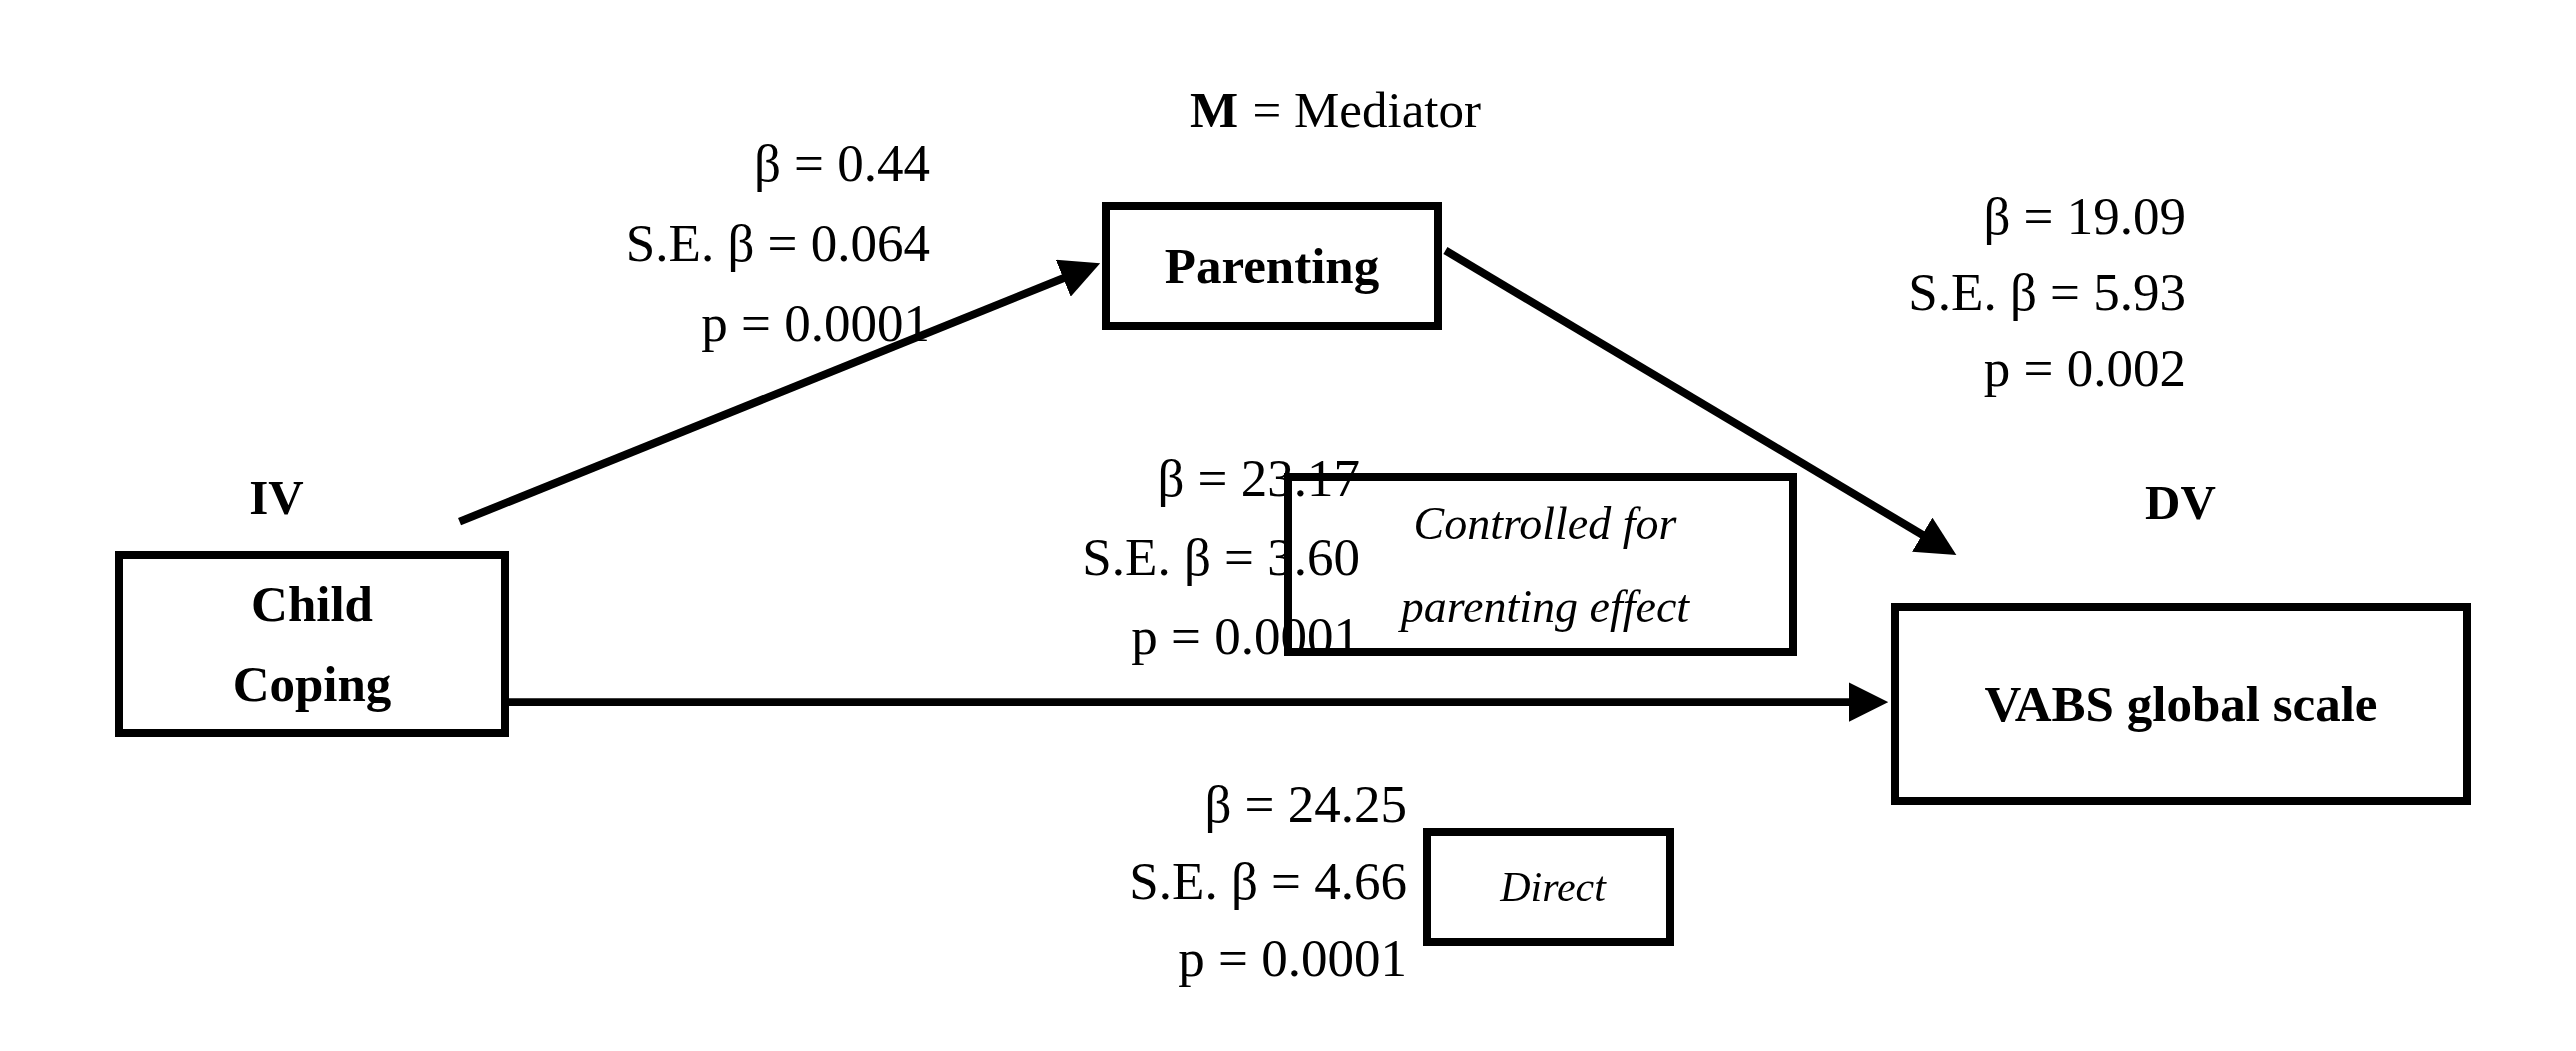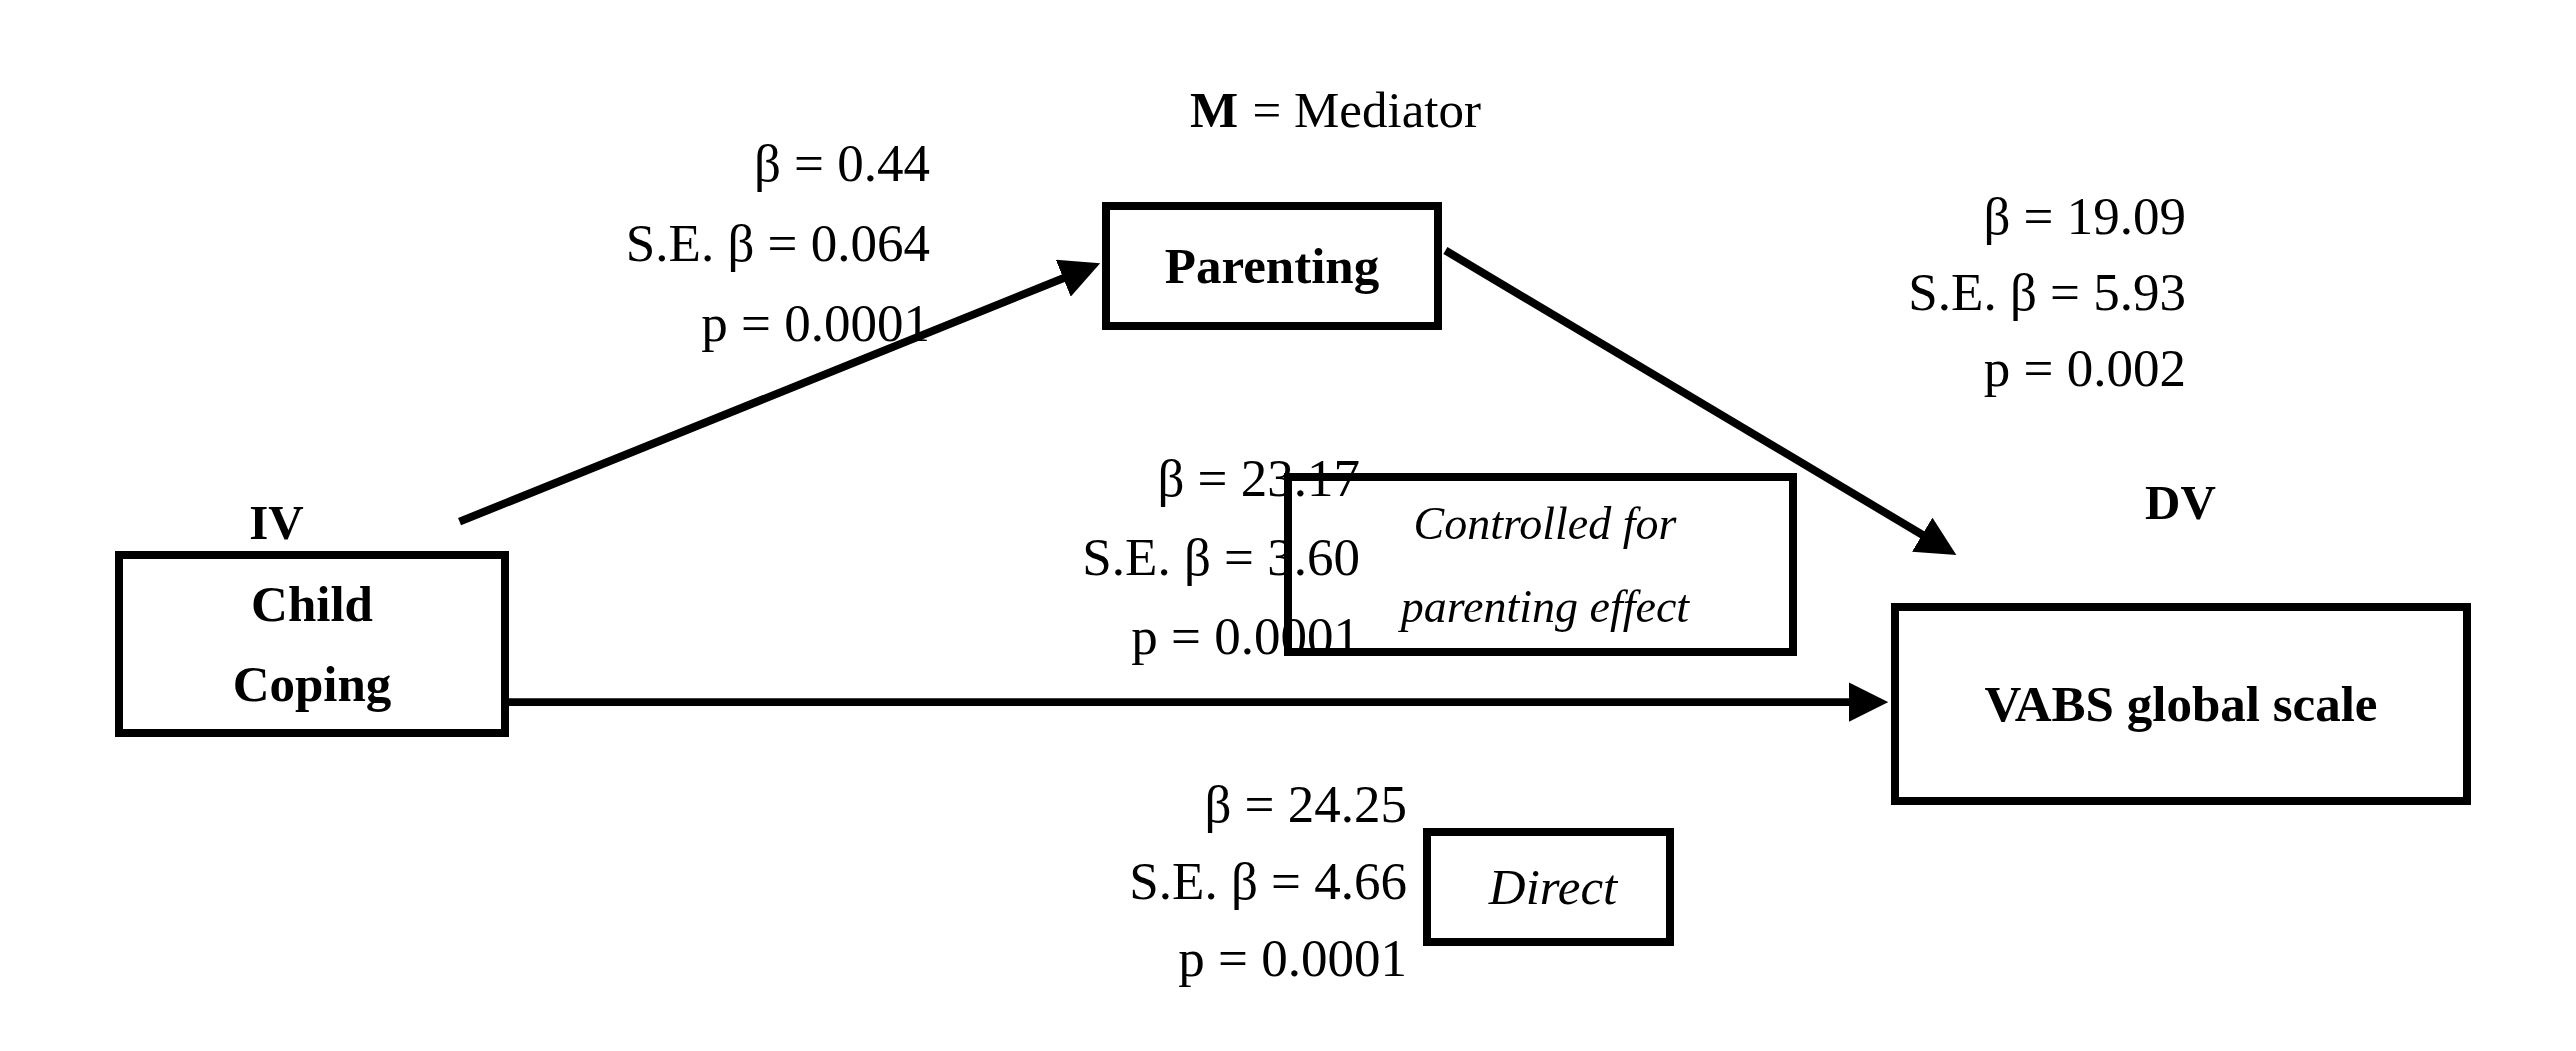--- a/index.html
+++ b/index.html
@@ -99,24 +99,24 @@
   #stat-d .stat-line { line-height: 77px; }
 
   
   #box-child     { left: 115px;  top: 551px; width: 394px; height: 186px; }
   #box-parenting { left: 1102px; top: 202px; width: 340px; height: 128px; }
   #box-vabs      { left: 1891px; top: 603px; width: 580px; height: 202px; }
 
   
   #box-controlled { left: 1284px; top: 473px; width: 513px; height: 183px; }
   #box-direct     { left: 1423px; top: 828px; width: 251px; height: 118px; }
-  #box-direct .anno-text { font-size: 51px; line-height: 48px; }
+  #box-direct .anno-text { font-size: 42px; line-height: 48px; }
 
   
-  #label-iv { left: 205px;  top: 494px; width: 143px; }
+  #label-iv { left: 205px;  top: 469px; width: 143px; }
   #label-dv { left: 2105px; top: 474px; width: 151px; }
 </style>
 </head>
 <body>
 
 <div id="stage">
 
   <svg id="arrow-layer" viewBox="0 0 3240 1323" xmlns="http://www.w3.org/2000/svg">
     <defs>
       <marker id="arrowhead" viewBox="0 0 10 10" refX="1" refY="5" markerWidth="5" markerHeight="5" orient="auto">

